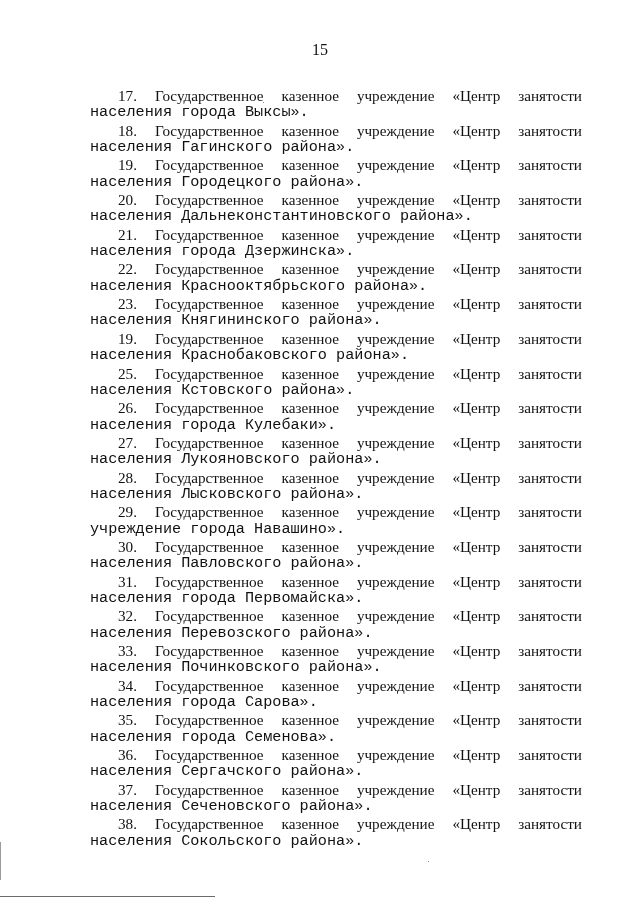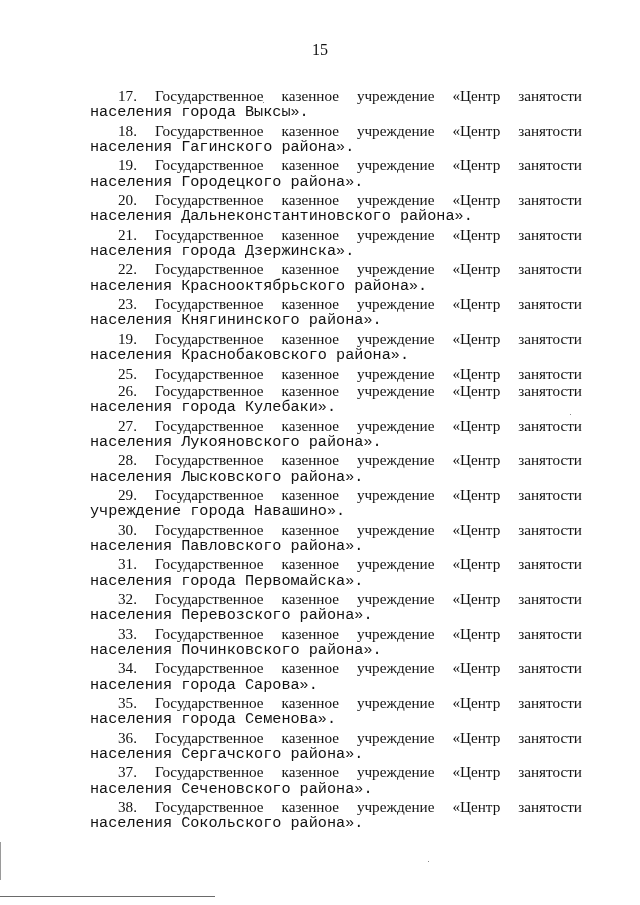--- a/index.html
+++ b/index.html
@@ -164,20 +164,21 @@
     </div>
   <div class="entry">
       <div class="line1">
         <span>25.</span>
         <span>Государственное</span>
         <span>казенное</span>
         <span>учреждение</span>
         <span>«Центр</span>
         <span>занятости</span>
       </div>
+      <div class="line2">населения Кстовского района».</div>
     </div>
   <div class="entry">
       <div class="line1">
         <span>26.</span>
         <span>Государственное</span>
         <span>казенное</span>
         <span>учреждение</span>
         <span>«Центр</span>
         <span>занятости</span>
       </div>

